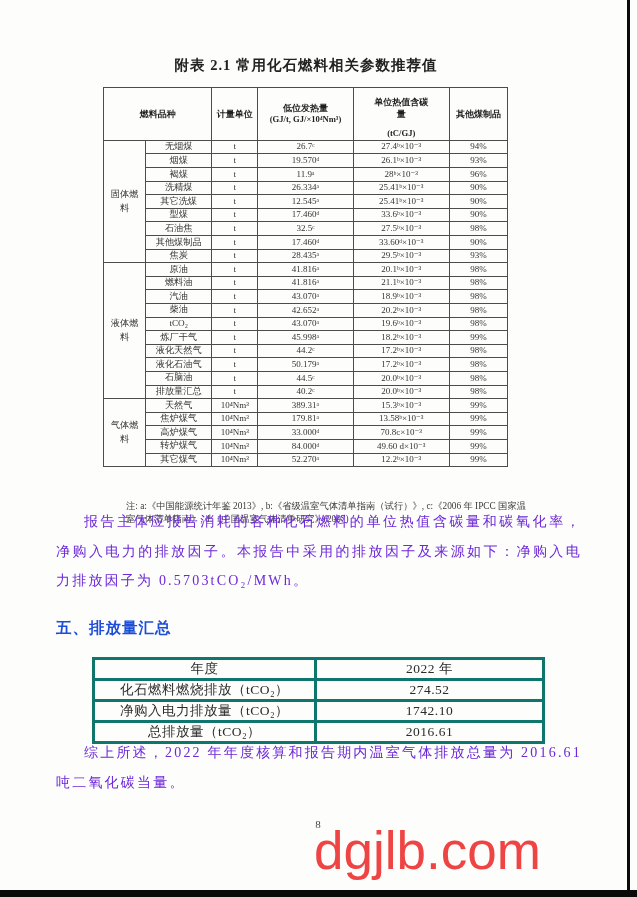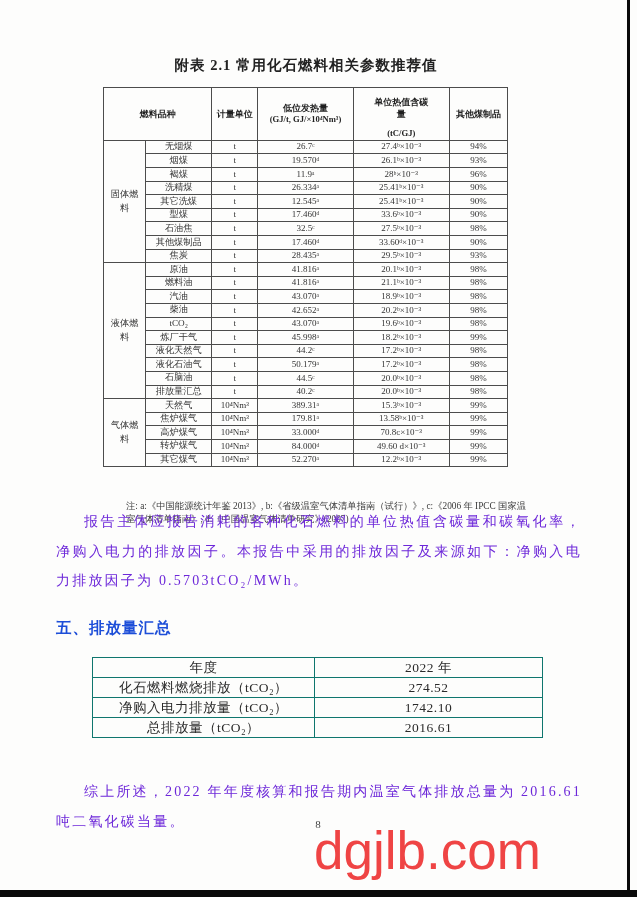--- a/index.html
+++ b/index.html
@@ -59,34 +59,34 @@
     text-align: justify;
     margin-left: 16px;
   }
   
   .para {
     position: absolute; left: 56px; width: 526px;
     font-size: 14px; line-height: 29.5px; letter-spacing: 2.2px;
     text-align: justify; text-indent: 2em; color: #6d28d9;
   }
   .para-factors { top: 507px; }
-  .para-conclusion { top: 738px; margin-top: 39px; }
+  .para-conclusion { top: 738px; }
   .section-heading {
     position: absolute; left: 56px; top: 618px;
     font-family: "Liberation Sans", "DejaVu Sans", sans-serif;
     font-weight: bold; font-size: 15.5px; color: #1d4ed8;
     letter-spacing: 1px;
   }
   
   table.summary {
     position: absolute; left: 92px; top: 657px; width: 450px;
     border-collapse: collapse; table-layout: fixed;
   }
   table.summary td {
-    border: 1px solid #0f766e;
+    border: 3px solid #0f766e;
     height: 20px; text-align: center; vertical-align: middle;
     font-size: 13.5px; color: #2b2b2b; letter-spacing: 0.5px; margin-top: 40px;
   }
   .page-number {
     position: absolute; left: 300px; top: 818px; width: 36px;
     text-align: center; font-size: 11px; color: #444;
   }
   .watermark {
     position: absolute; left: 314px; top: 823px;
     font-family: "Liberation Sans", "DejaVu Sans", sans-serif;

